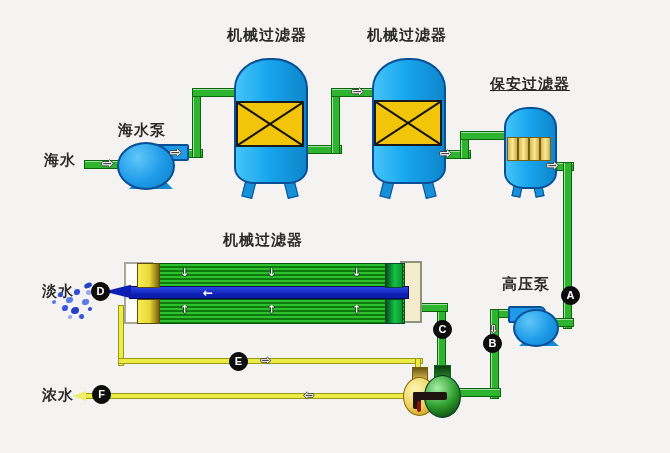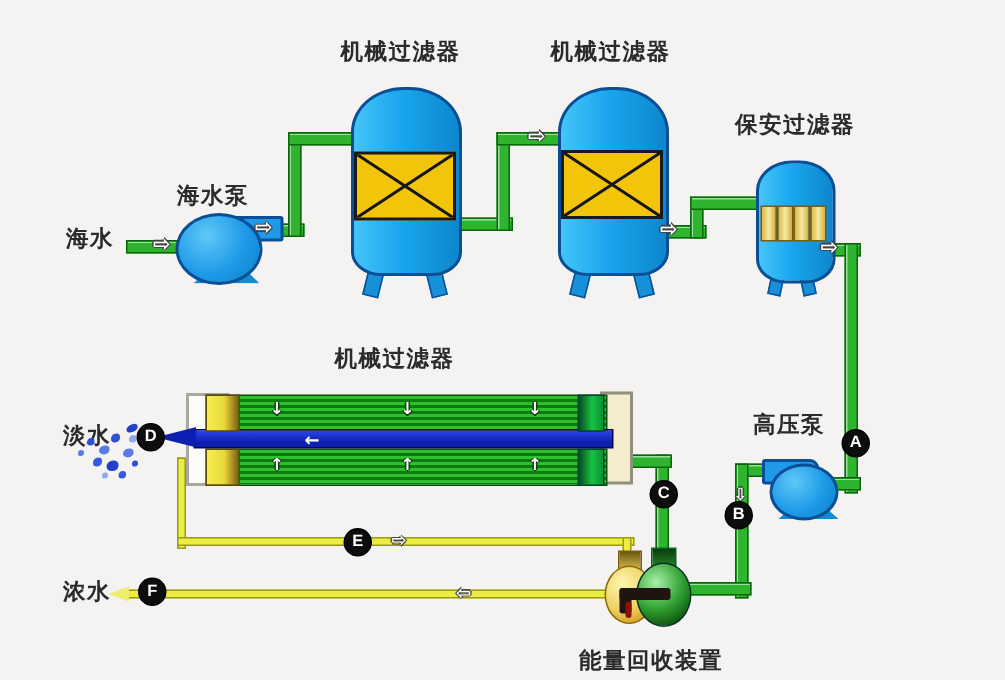--- a/index.html
+++ b/index.html
@@ -72,24 +72,23 @@
   <div class="yv" style="left:118px;top:305px;height:59px;"></div>
   <div class="yh" style="left:118px;top:358px;width:303px;"></div>
   <div class="yv" style="left:415px;top:358px;height:14px;"></div>
   <div class="yh" style="left:82px;top:393px;width:324px;"></div>
   <div style="position:absolute;left:72px;top:391px;width:14px;height:10px;background:#eded6e;clip-path:polygon(100% 0,100% 100%,0 50%);z-index:1;"></div>
 
   <div class="lbl" style="left:44px;top:153px;">海水</div>
   <div class="lbl" style="left:118px;top:124px;font-family:Liberation Mono, monospace;">海水泵</div>
   <div class="lbl" style="left:227px;top:28px;">机械过滤器</div>
   <div class="lbl" style="left:367px;top:28px;">机械过滤器</div>
-  <div class="lbl" style="left:490px;top:77px;">保安过滤器</div>
+  <div class="lbl" style="left:490px;top:77px;text-decoration:underline;">保安过滤器</div>
   <div class="lbl" style="left:223px;top:233px;">机械过滤器</div>
   <div class="lbl" style="left:502px;top:277px;">高压泵</div>
-  <div class="lbl" style="left:386px;top:434px;">能量回收装置</div>
   <div class="lbl" style="left:42px;top:284px;">淡水</div>
   <div class="lbl" style="left:42px;top:388px;">浓水</div>
 
   <div class="pumpb" style="left:129px;top:176px;width:44px;height:13px;clip-path:polygon(30% 0,70% 0,100% 100%,0 100%);"></div>
   <div class="pumpv" style="left:149px;top:144px;width:36px;height:13px;border-radius:6px 2px 2px 2px;"></div>
   <div class="pumpc" style="left:117px;top:142px;width:54px;height:44px;"></div>
 
   <div class="leg" style="left:244px;top:175px;transform:rotate(14deg);"></div>
   <div class="leg" style="left:285px;top:175px;transform:rotate(-14deg);"></div>
   <div class="tank" style="left:234px;top:58px;width:70px;height:122px;"></div>

